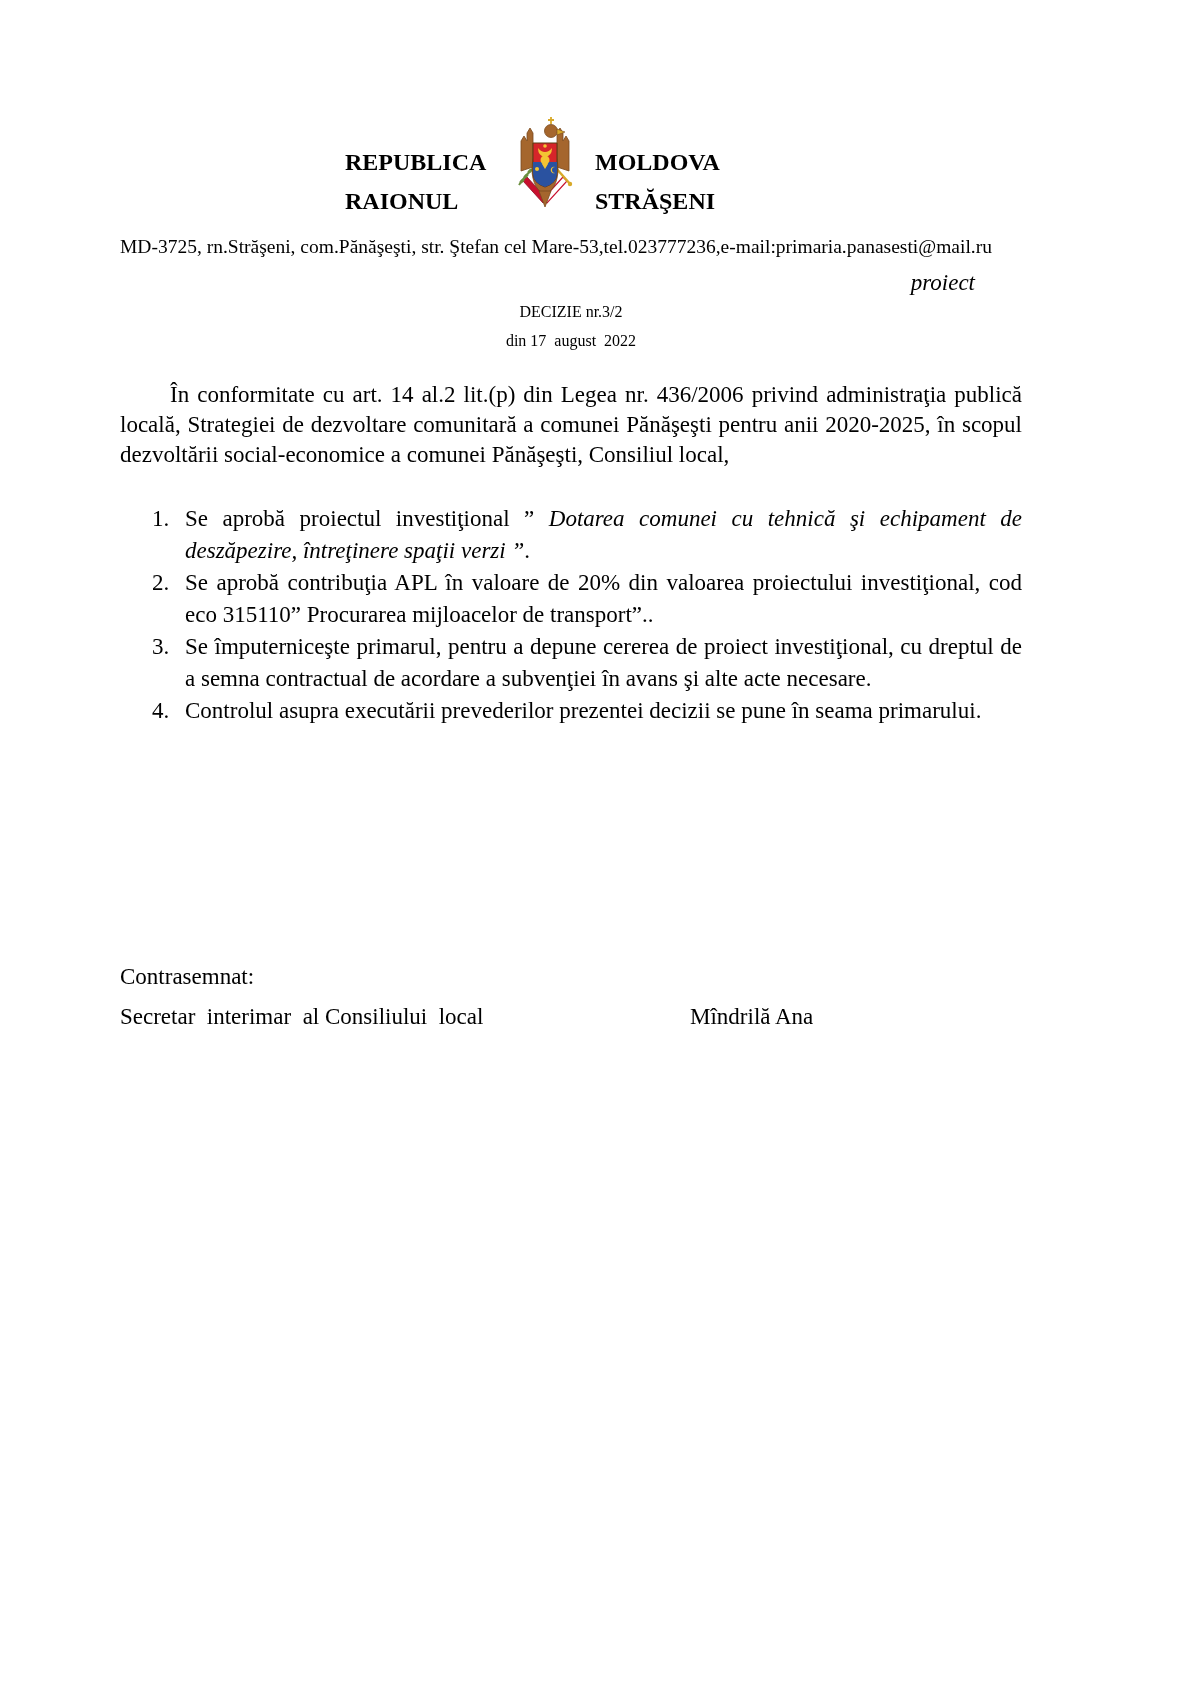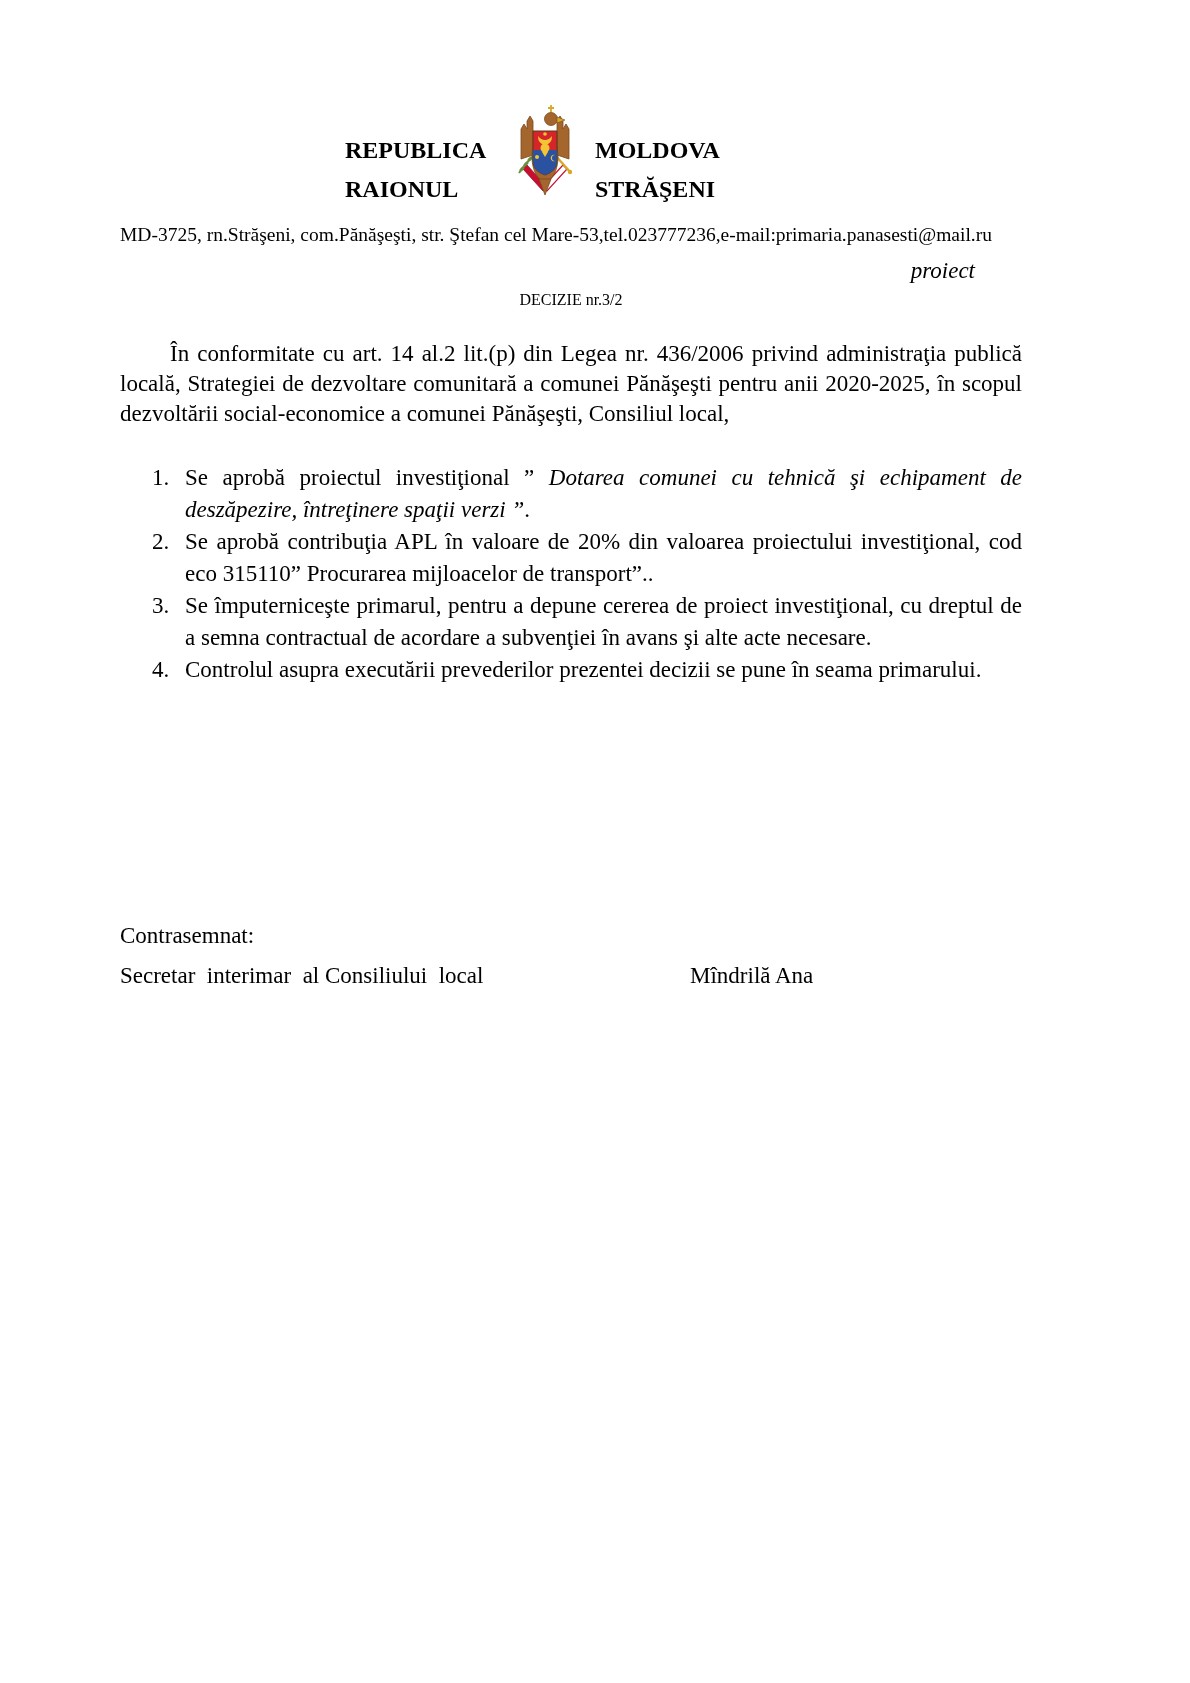--- a/index.html
+++ b/index.html
@@ -6,21 +6,21 @@
   html, body { background:#ffffff; }
   .page {
     position:relative;
     width:1190px; height:1683px;
     margin:0 auto;
     background:#ffffff;
     color:#000000;
     font-family:"Liberation Serif","DejaVu Serif",serif;
     overflow:hidden;
   }
-  .content { padding:0 168px 0 120px; }
+  .content { padding:12px 168px 0 120px; }
 
   
   .letterhead { padding-top:103px; }
   .lh-row { display:flex; align-items:flex-start; }
   .lh-col { font-weight:bold; font-size:24px; padding-top:28px; }
   .lh-col div { line-height:39px; white-space:pre; }
   .lh-left  { margin-left:225px; width:168px; }
   .lh-emblem { width:64px; height:97px; flex:0 0 64px; }
   .lh-right { margin-left:18px; }
   .lh-line3 {
@@ -113,20 +113,21 @@
         <div class="lh-col lh-right">
           <div>MOLDOVA</div>
           <div>STRĂŞENI</div>
         </div>
       </div>
       <div class="lh-address">MD-3725, rn.Străşeni, com.Pănăşeşti, str. Ştefan cel Mare-53,tel.023777236,e-mail:primaria.panasesti@mail.ru</div>
     </div>
 
     <div class="proiect">proiect</div>
     <div class="title-line">DECIZIE nr.3/2</div>
+    <div class="title-line">din 17  august  2022</div>
 
 
     <p class="preamble">În conformitate cu art. 14 al.2 lit.(p)  din  Legea nr. 436/2006 privind administraţia publică locală, Strategiei de dezvoltare comunitară a comunei Pănăşeşti pentru anii 2020-2025, în scopul dezvoltării social-economice a comunei Pănăşeşti,  Consiliul local,</p>
 
 
     <div class="decisions">
       <div class="decision-row">
         <span class="decision-num">1.</span>
         <span class="decision-text"><span>Se aprobă proiectul investiţional ” </span><span class="it">Dotarea comunei cu tehnică şi echipament de deszăpezire, întreţinere spaţii verzi ”</span><span>.</span></span>
       </div>

